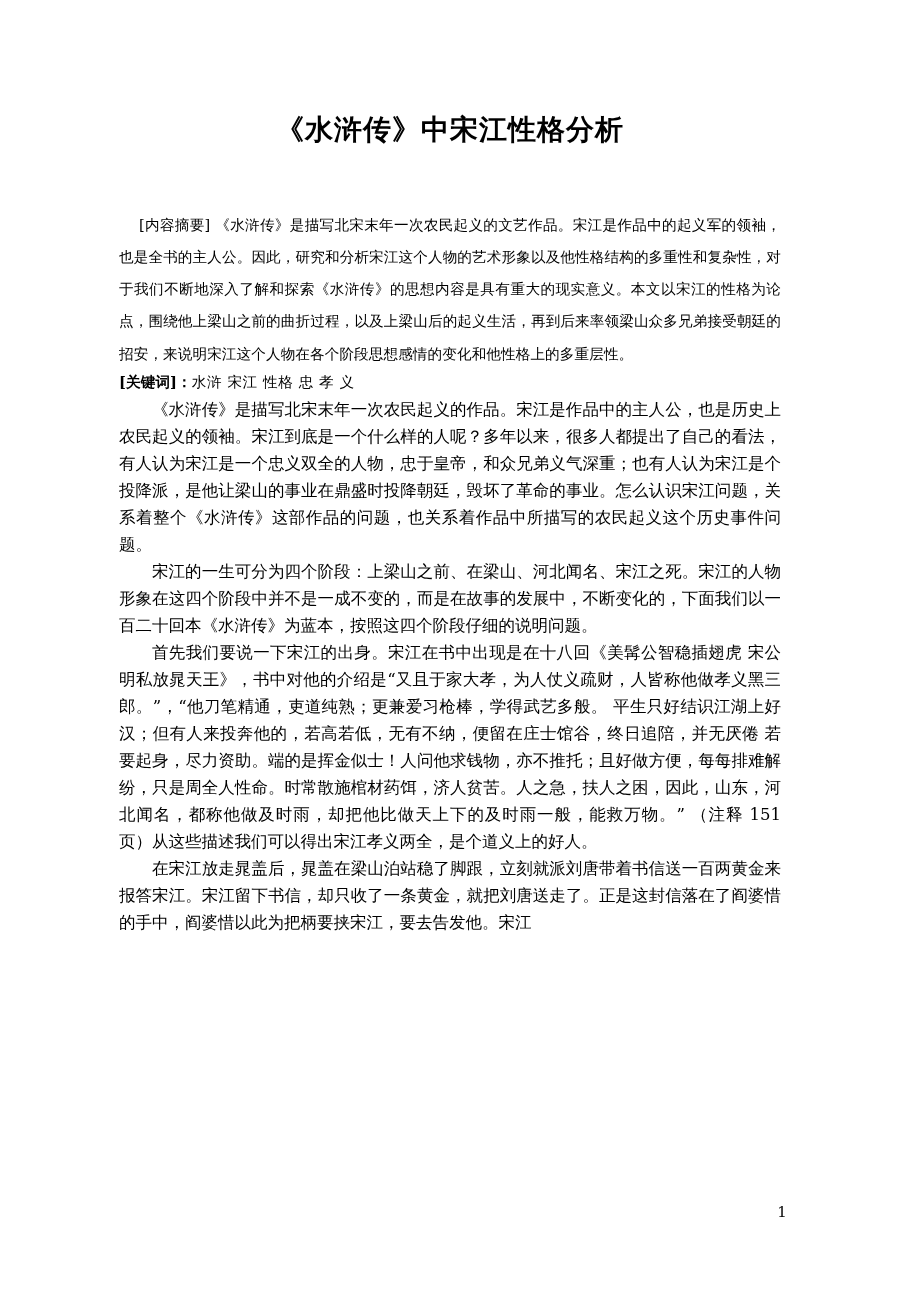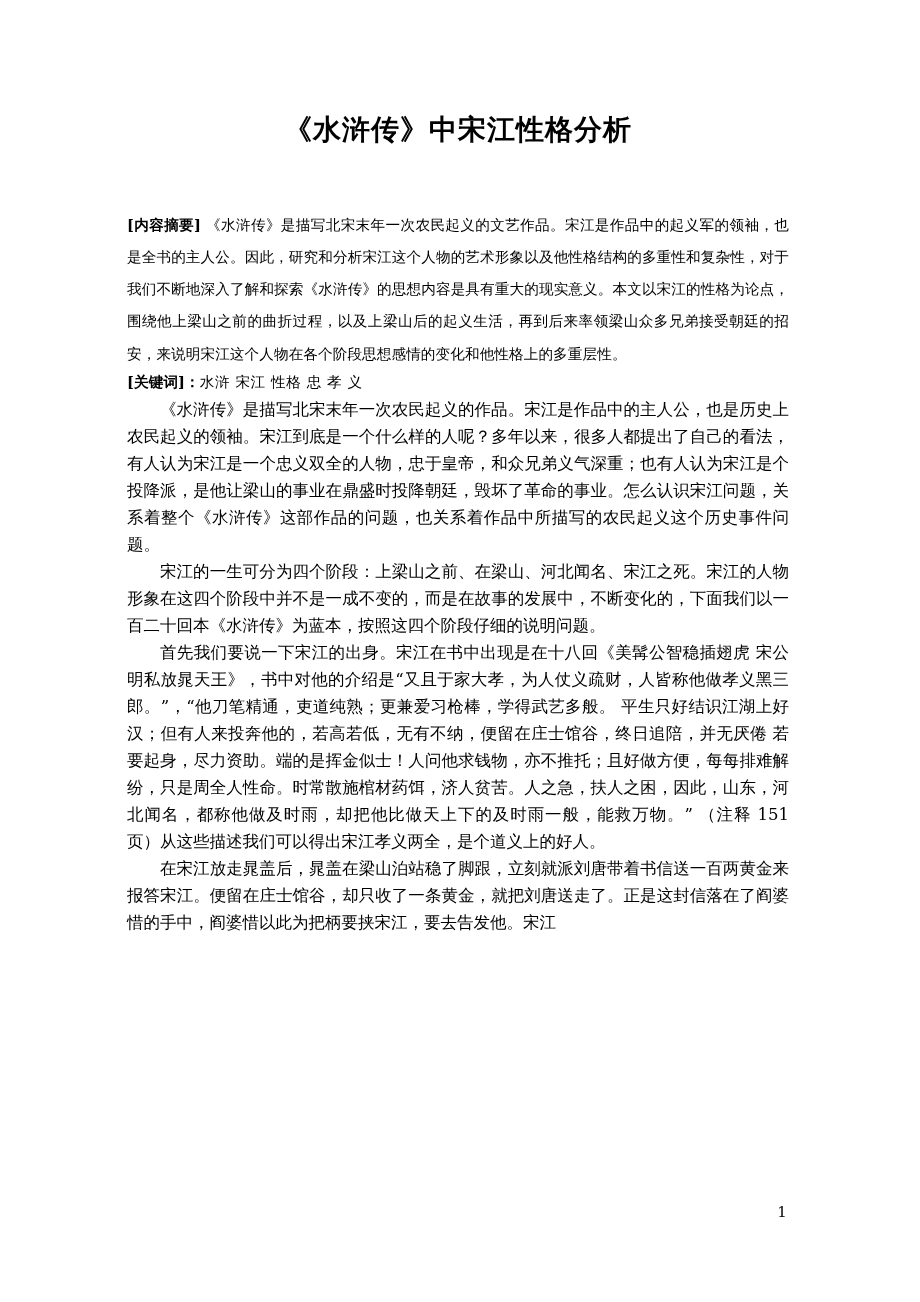--- a/index.html
+++ b/index.html
@@ -14,21 +14,21 @@
   .page {
     position: relative;
     width: 920px;
     height: 1302px;
     background: #ffffff;
     overflow: hidden;
     box-sizing: border-box;
   }
   .content {
     position: absolute;
-    left: 127px;
+    left: 119px;
     top: 0;
     width: 662px;
   }
   .doc-title {
     margin: 0;
     padding: 0;
     font-size: 28px;
     font-weight: bold;
     text-align: center;
     letter-spacing: 1px;
@@ -38,21 +38,22 @@
   }
   .abstract {
     margin-top: 62px;
     font-size: 14.6px;
     line-height: 32.3px;
     text-align: justify;
     text-justify: inter-character;
     letter-spacing: 0.1px;
   }
   .abstract .tag {
-    font-weight: bold;
+    font-weight: normal;
+    margin-left: 20px;
   }
   .keywords {
     font-size: 14.6px;
     line-height: 24px;
     letter-spacing: 0.1px;
   }
   .keywords .tag {
     font-weight: bold;
   }
   .kw-list {
@@ -99,20 +100,20 @@
     </div>
 
     <div class="keywords">
       <span class="tag">[关键词]：</span><span class="kw-list">水浒  宋江  性格  忠  孝  义</span>
     </div>
 
     <div class="body-text">
       <p>《水浒传》是描写北宋末年一次农民起义的作品。宋江是作品中的主人公，也是历史上农民起义的领袖。宋江到底是一个什么样的人呢？多年以来，很多人都提出了自己的看法，有人认为宋江是一个忠义双全的人物，忠于皇帝，和众兄弟义气深重；也有人认为宋江是个投降派，是他让梁山的事业在鼎盛时投降朝廷，毁坏了革命的事业。怎么认识宋江问题，关系着整个《水浒传》这部作品的问题，也关系着作品中所描写的农民起义这个历史事件问题。</p>
       <p>宋江的一生可分为四个阶段：上梁山之前、在梁山、河北闻名、宋江之死。宋江的人物形象在这四个阶段中并不是一成不变的，而是在故事的发展中，不断变化的，下面我们以一百二十回本《水浒传》为蓝本，按照这四个阶段仔细的说明问题。</p>
       <p>首先我们要说一下宋江的出身。宋江在书中出现是在十八回《美髯公智稳插翅虎  宋公明私放晁天王》，书中对他的介绍是“又且于家大孝，为人仗义疏财，人皆称他做孝义黑三郎。”，“他刀笔精通，吏道纯熟；更兼爱习枪棒，学得武艺多般。 平生只好结识江湖上好汉；但有人来投奔他的，若高若低，无有不纳，便留在庄士馆谷，终日追陪，并无厌倦 若要起身，尽力资助。端的是挥金似士！人问他求钱物，亦不推托；且好做方便，每每排难解纷，只是周全人性命。时常散施棺材药饵，济人贫苦。人之急，扶人之困，因此，山东，河北闻名，都称他做及时雨，却把他比做天上下的及时雨一般，能救万物。” （注释 151 页）从这些描述我们可以得出宋江孝义两全，是个道义上的好人。</p>
-      <p>在宋江放走晁盖后，晁盖在梁山泊站稳了脚跟，立刻就派刘唐带着书信送一百两黄金来报答宋江。便留在庄士馆谷，却只收了一条黄金，就把刘唐送走了。正是这封信落在了阎婆惜的手中，阎婆惜以此为把柄要挟宋江，要去告发他。宋江</p>
+      <p>在宋江放走晁盖后，晁盖在梁山泊站稳了脚跟，立刻就派刘唐带着书信送一百两黄金来报答宋江。宋江留下书信，却只收了一条黄金，就把刘唐送走了。正是这封信落在了阎婆惜的手中，阎婆惜以此为把柄要挟宋江，要去告发他。宋江</p>
     </div>
 
   </div>
 
   <div class="page-number">1</div>
 
 </div>
 
 </body></html>

